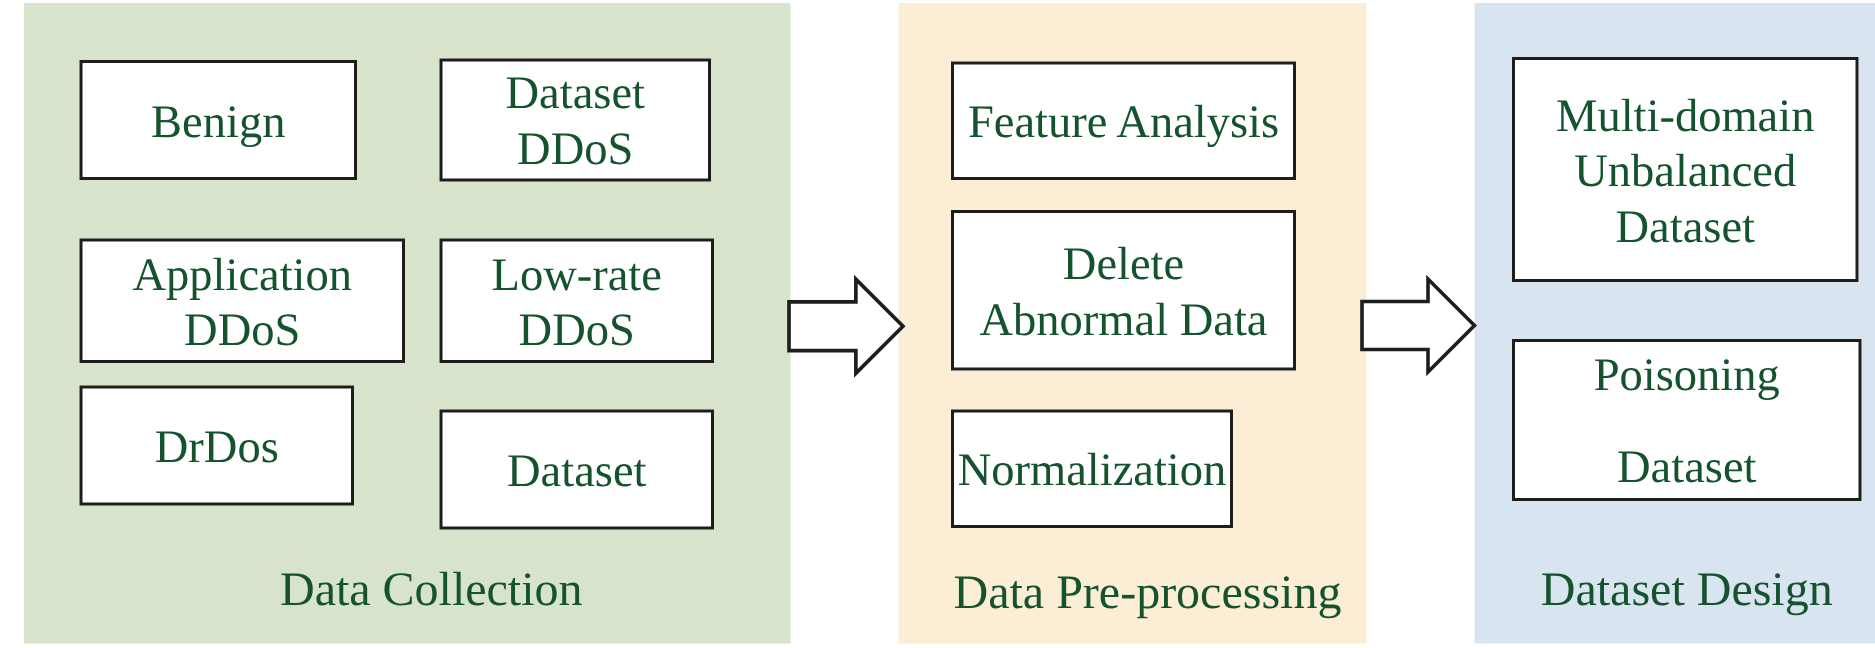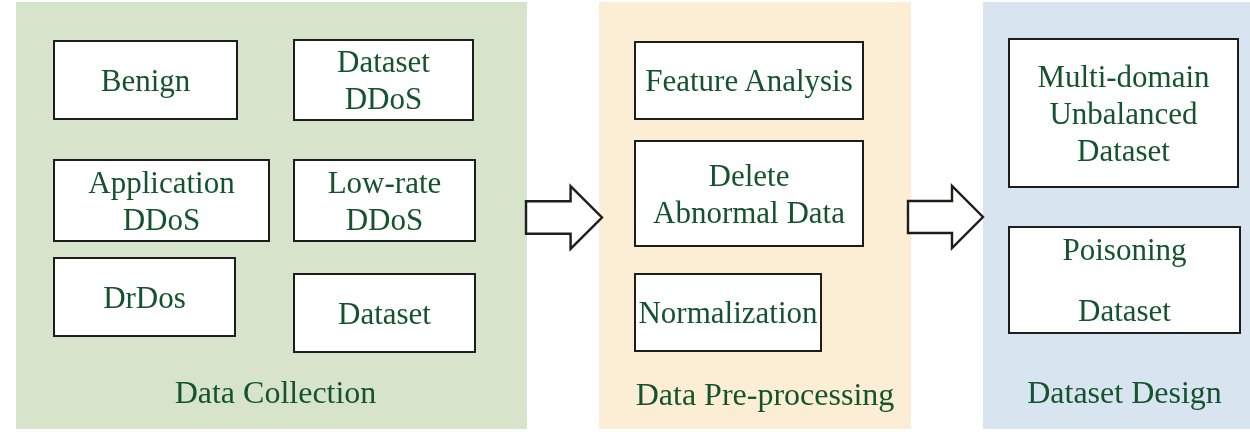--- a/index.html
+++ b/index.html
@@ -42,21 +42,21 @@
   
   .n-multidomain   { left:992px; top:38px;  width:231px; height:150px; }
   .n-poisoning     { left:992px; top:226px; width:233px; height:108px;gap:24px; }
 
   .panel-label {
     position:absolute;
     text-align:center;
     font-size:32px; line-height:36px;
     white-space:nowrap;
   }
-  .label-collection    { left:4px;   top:374px; width:511px; }
+  .label-collection    { left:16px;   top:374px; width:511px; }
   .label-preprocessing { left:583px; top:376px; width:332px; }
   .label-design        { left:967px; top:374px; width:283px; }
 
   .arrow { position:absolute; }
   .arrow-1 { left:509px; top:184px; }
   .arrow-2 { left:891px; top:183px; }
   .arrow svg { display:block; overflow:visible; }
 </style>
 </head>
 <body>

